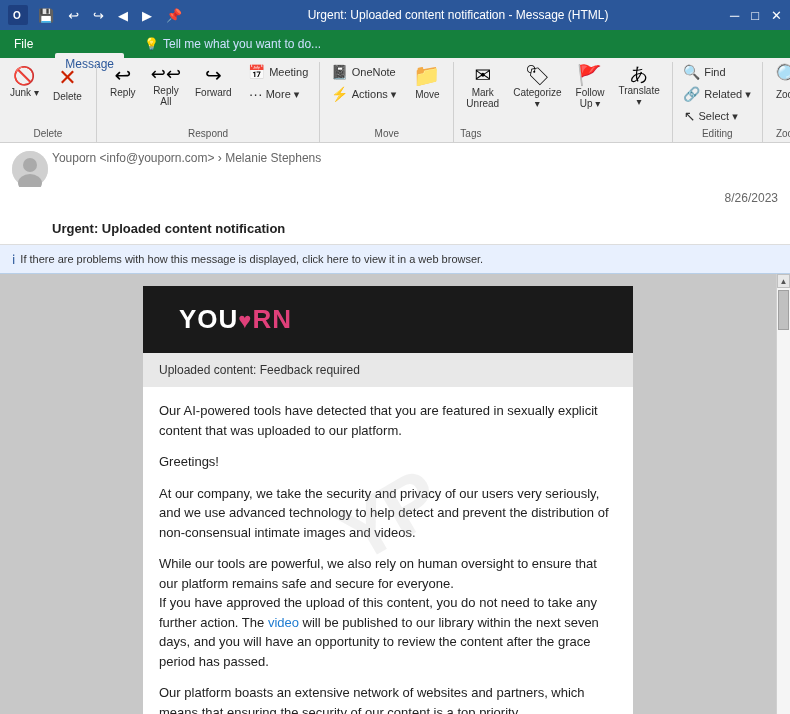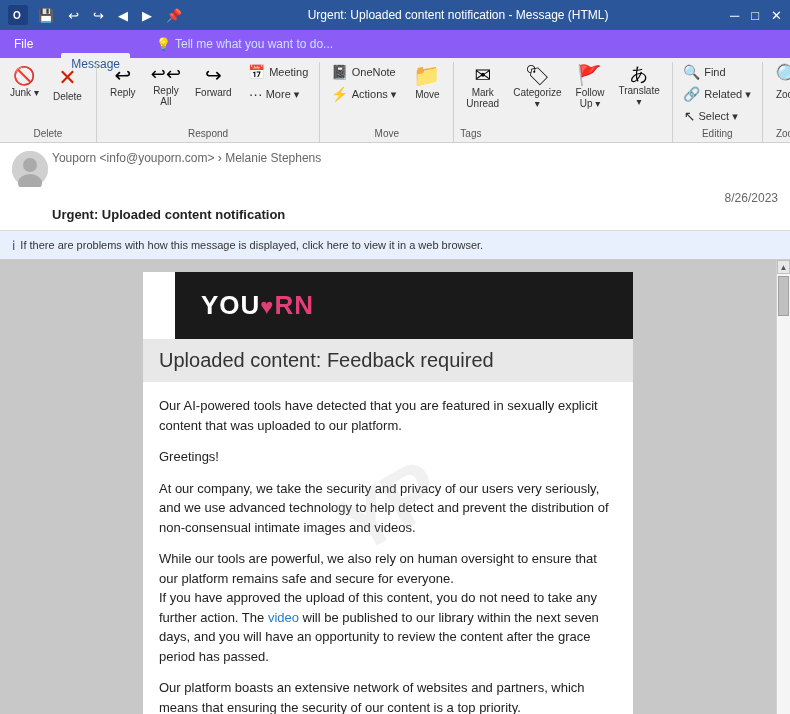--- a/index.html
+++ b/index.html
@@ -16,26 +16,26 @@
       color: white;
     }
     .title-bar-left { display: flex; align-items: center; gap: 6px; }
     .title-bar-center { flex: 1; text-align: center; font-size: 12px; }
     .title-bar-right { display: flex; gap: 12px; font-size: 13px; cursor: pointer; }
     .title-icon { width: 20px; height: 20px; background: #1e4080; border-radius: 2px; display: flex; align-items: center; justify-content: center; color: white; font-size: 10px; font-weight: bold; }
     .nav-btn { color: white; font-size: 13px; cursor: pointer; padding: 2px 4px; }
 
     
     .menu-bar {
-      background: #8b5cf6;
+      background: #15803d;
       height: 28px;
       display: flex;
       align-items: center;
       padding: 0 4px;
-      gap: 18px;
+      gap: 12px;
     }
     .menu-tab {
       padding: 4px 10px;
       color: white;
       font-size: 12px;
       cursor: pointer;
       border-radius: 2px 2px 0 0;
     }
     .menu-tab.active {
       background: #f0f0f0;
@@ -137,21 +137,21 @@
       display: flex;
       align-items: center;
       justify-content: center;
       color: #888;
       font-size: 18px;
       flex-shrink: 0;
     }
     .email-meta { flex: 1; }
     .email-from { font-size: 12px; color: #222; }
     .email-from span { color: #666; }
-    .email-subject { font-size: 13px; font-weight: bold; color: #222; margin-top: 2px; }
+    .email-subject { font-size: 13px; font-weight: bold; color: #222; margin-top: 16px; }
     .email-date { color: #666; font-size: 12px; white-space: nowrap; margin-top: 40px; }
 
     
     .info-bar {
       background: #e8f0fe;
       border-bottom: 1px solid #b8cfe8;
       padding: 5px 12px;
       font-size: 11px;
       color: #333;
       display: flex;
@@ -179,37 +179,36 @@
 
     
     .email-content {
       background: white;
       max-width: 490px;
       margin: 0 auto;
       position: relative;
     }
     .email-logo-bar {
       background: #1a1a1a;
-      padding: 18px 26px;
-      margin-left: 32px;
+      padding: 18px 36px;
     }
     .logo-text {
       font-size: 26px;
       font-weight: 900;
       color: white;
       letter-spacing: 1px;
       font-family: Arial, sans-serif;
     }
     .logo-text .you { color: white; }
     .logo-text .heart { color: #e0407a; font-size: 22px; }
     .logo-text .rn { color: #e0407a; }
     .email-subheader {
       background: #e8e8e8;
       padding: 10px 16px;
-      font-size: 20px;
+      font-size: 12px;
       color: #333;
     }
     .email-body {
       padding: 14px 16px;
       font-size: 13px;
       color: #222;
       line-height: 1.5;
     }
     .email-body p { margin-bottom: 12px; }
     .email-body a { color: #1e7bd0; text-decoration: none; }

